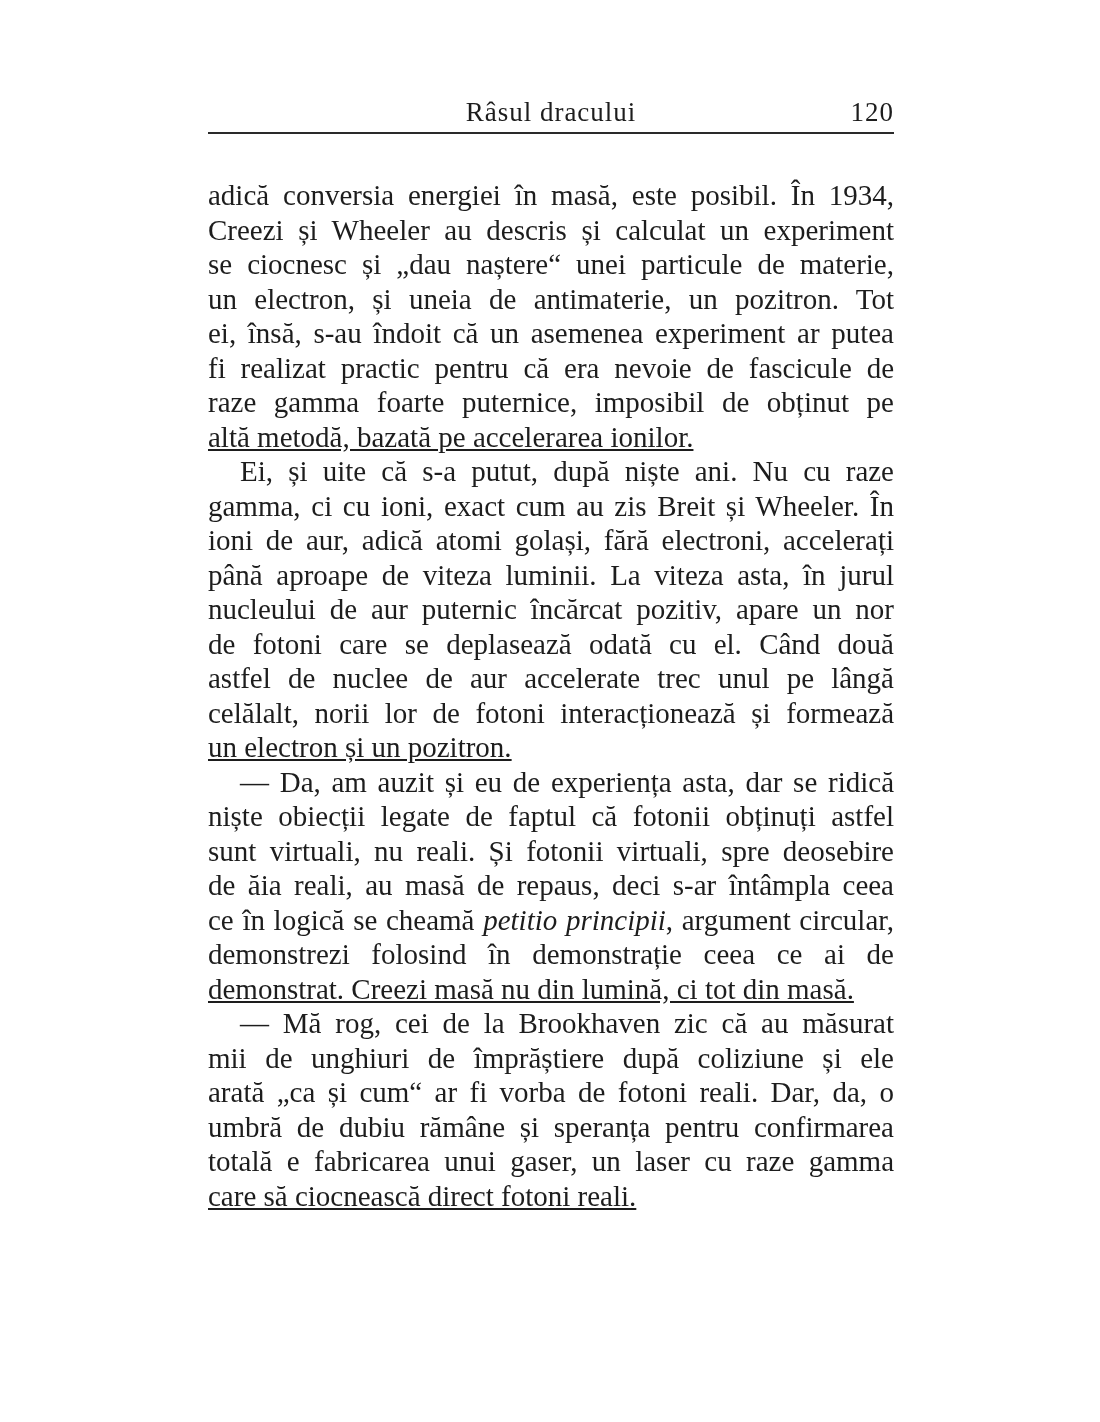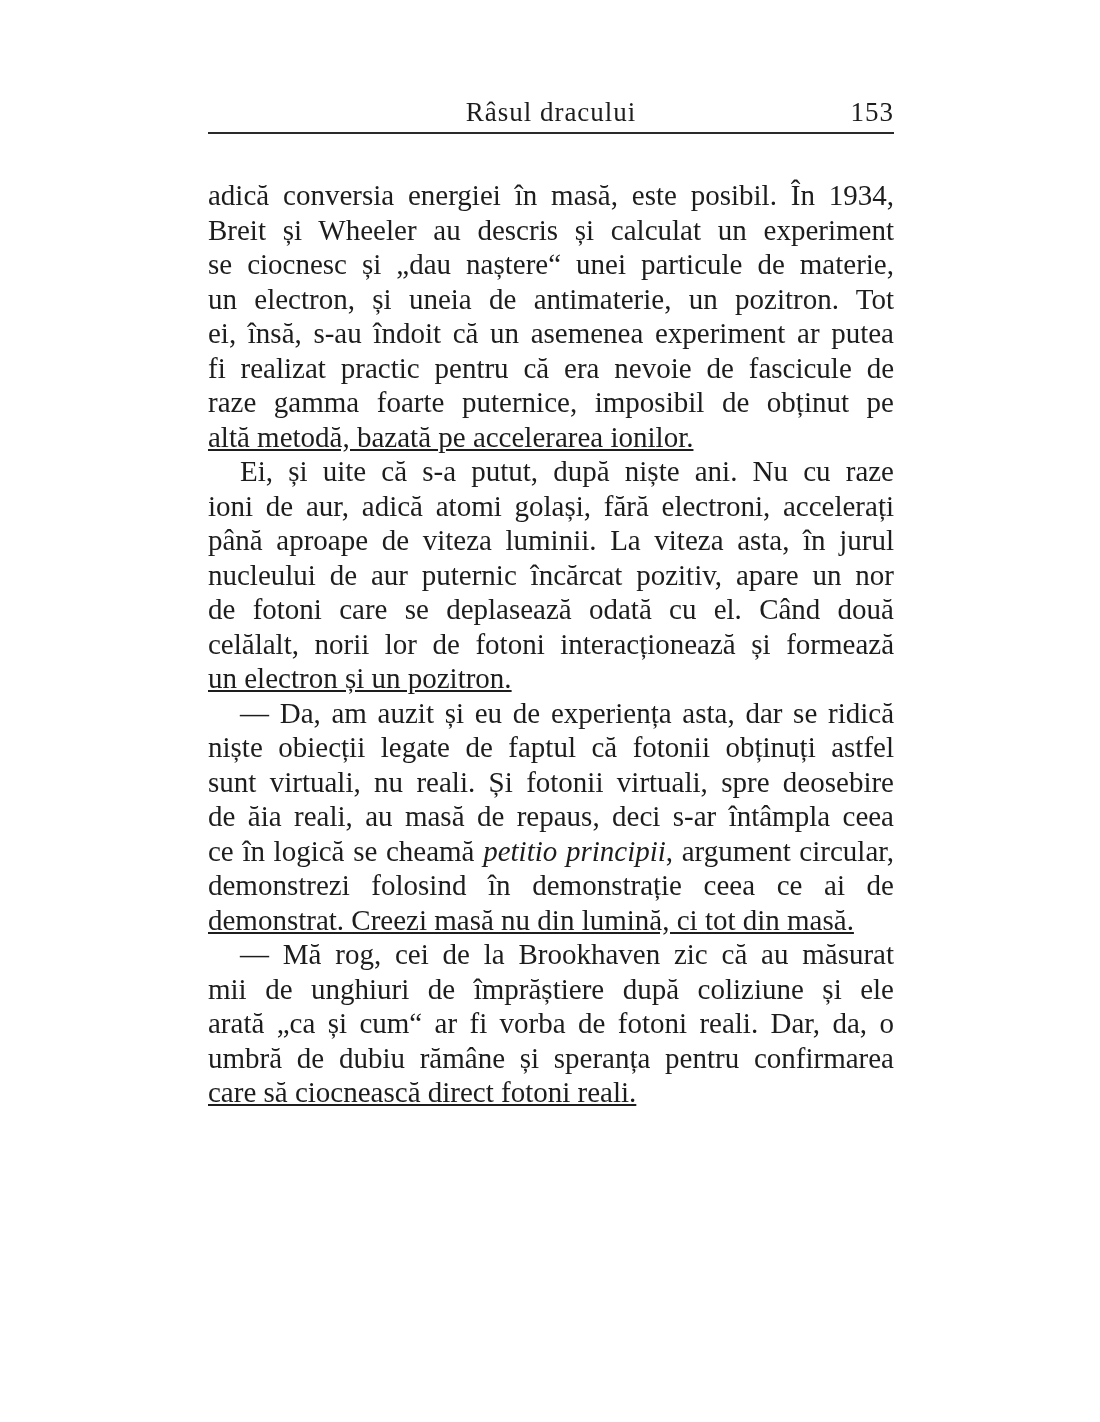--- a/index.html
+++ b/index.html
@@ -71,54 +71,57 @@
     font-style: italic;
   }
 </style>
 </head>
 <body>
 
 <div class="page">
   <div class="content">
     <div class="header">
       <span class="header-title">Râsul dracului</span>
-      <span class="page-number">153</span>
+      <span class="page-number">120</span>
     </div>
     <div class="rule"></div>
     <div class="body-text">
         <div class="paragraph">
           <div class="line">adică conversia energiei în masă, este posibil. În 1934,</div>
-          <div class="line">Breit și Wheeler au descris și calculat un experiment</div>
+          <div class="line">Creezi și Wheeler au descris și calculat un experiment</div>
           <div class="line">se ciocnesc și „dau naștere“ unei particule de materie,</div>
           <div class="line">un electron, și uneia de antimaterie, un pozitron. Tot</div>
           <div class="line">ei, însă, s-au îndoit că un asemenea experiment ar putea</div>
           <div class="line">fi realizat practic pentru că era nevoie de fascicule de</div>
           <div class="line">raze gamma foarte puternice, imposibil de obținut pe</div>
           <div class="line last">altă metodă, bazată pe accelerarea ionilor.</div>
         </div>
         <div class="paragraph">
           <div class="line indented">Ei, și uite că s-a putut, după niște ani. Nu cu raze</div>
+          <div class="line">gamma, ci cu ioni, exact cum au zis Breit și Wheeler. În</div>
           <div class="line">ioni de aur, adică atomi golași, fără electroni, accelerați</div>
           <div class="line">până aproape de viteza luminii. La viteza asta, în jurul</div>
           <div class="line">nucleului de aur puternic încărcat pozitiv, apare un nor</div>
           <div class="line">de fotoni care se deplasează odată cu el. Când două</div>
+          <div class="line">astfel de nuclee de aur accelerate trec unul pe lângă</div>
           <div class="line">celălalt, norii lor de fotoni interacționează și formează</div>
           <div class="line last">un electron și un pozitron.</div>
         </div>
         <div class="paragraph">
           <div class="line indented">— Da, am auzit și eu de experiența asta, dar se ridică</div>
           <div class="line">niște obiecții legate de faptul că fotonii obținuți astfel</div>
           <div class="line">sunt virtuali, nu reali. Și fotonii virtuali, spre deosebire</div>
           <div class="line">de ăia reali, au masă de repaus, deci s-ar întâmpla ceea</div>
           <div class="line"><span>ce în logică se cheamă </span><em>petitio principii</em><span>, argument circular,</span></div>
           <div class="line">demonstrezi folosind în demonstrație ceea ce ai de</div>
           <div class="line last">demonstrat. Creezi masă nu din lumină, ci tot din masă.</div>
         </div>
         <div class="paragraph">
           <div class="line indented">— Mă rog, cei de la Brookhaven zic că au măsurat</div>
           <div class="line">mii de unghiuri de împrăștiere după coliziune și ele</div>
           <div class="line">arată „ca și cum“ ar fi vorba de fotoni reali. Dar, da, o</div>
           <div class="line">umbră de dubiu rămâne și speranța pentru confirmarea</div>
+          <div class="line">totală e fabricarea unui gaser, un laser cu raze gamma</div>
           <div class="line last">care să ciocnească direct fotoni reali.</div>
         </div>
       </div>
   </div>
 </div>
 
 </body></html>

